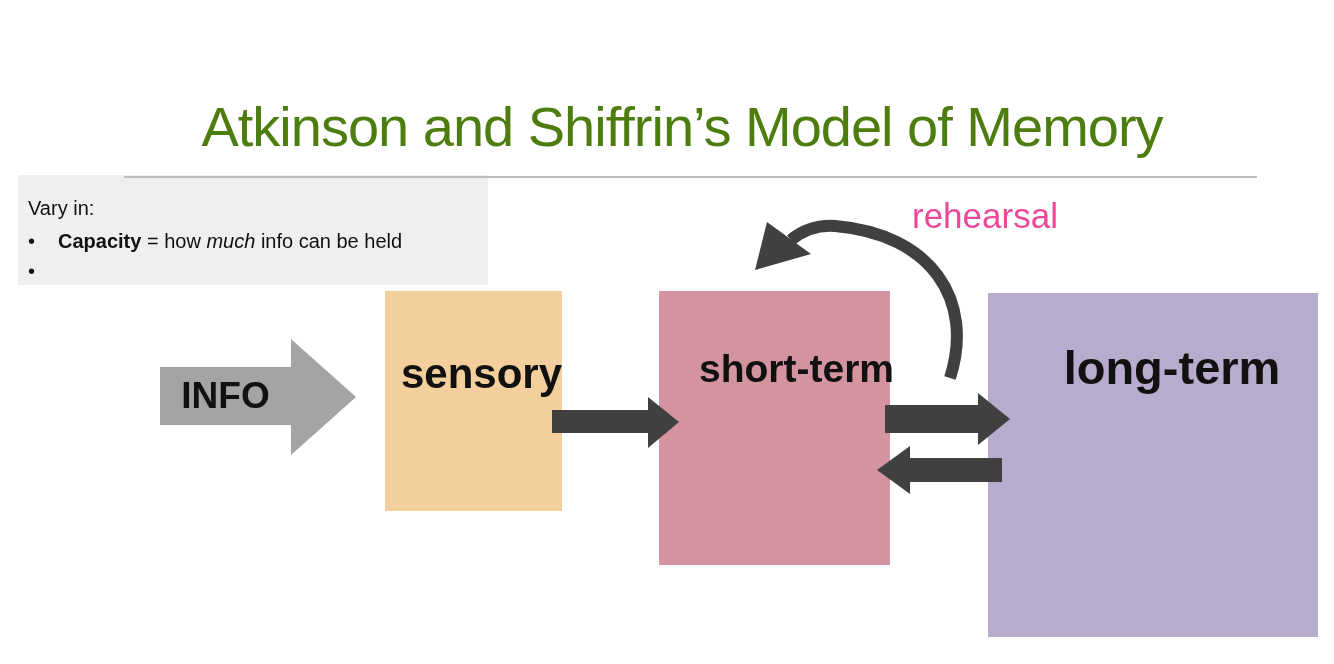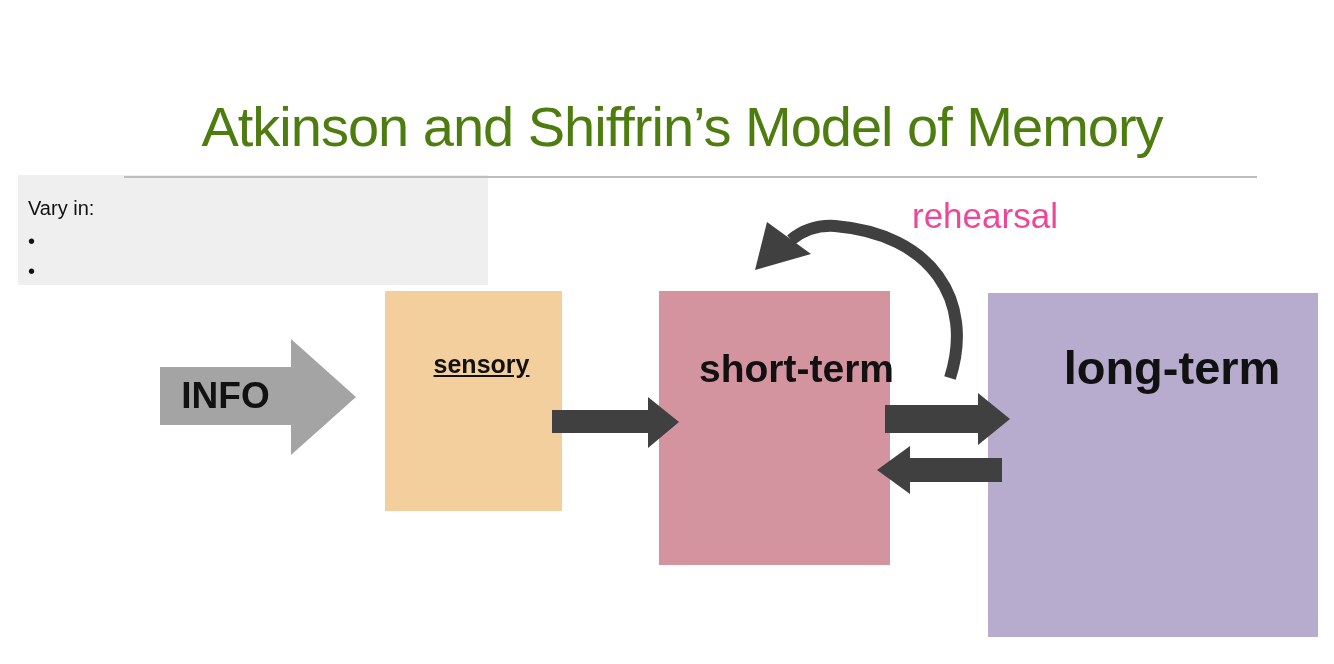--- a/index.html
+++ b/index.html
@@ -61,21 +61,21 @@
     text-align:center;
     font-size:37px;font-weight:bold;
     color:#111111;
   }
 
   
   .stage{box-sizing:border-box;text-align:center;color:#111111;font-weight:bold;}
   .stage-sensory{left:385px;top:291px;width:177px;height:220px;background:#f4cf9e;}
   .stage-short{left:659px;top:291px;width:231px;height:274px;background:#d3949f;}
   .stage-long{left:988px;top:293px;width:330px;height:344px;background:#b7accd;}
-  .label-sensory{left:385px;top:350px;width:193px;font-size:25px;text-decoration:underline;}
+  .label-sensory{left:385px;top:350px;width:193px;font-size:42px;}
   .label-short{left:659px;top:347px;width:275px;font-size:39px;}
   .label-long{left:988px;top:340px;width:330px;font-size:47px;margin-left:19px;}
   .stage-label{position:absolute;text-align:center;font-weight:bold;color:#111111;}
 
   
   .dark-arrow{background:#404040;z-index:4;}
   .arrow-sens-short{
     left:552px;top:397px;width:127px;height:51px;
     clip-path:polygon(0px 13px,96px 13px,96px 0px,127px 25px,96px 51px,96px 36px,0px 36px);
   }
@@ -96,20 +96,21 @@
 <div class="slide">
 
   <div class="abs title" style="color: #4d7c0f;">Atkinson and Shiffrin’s Model of Memory</div>
 
   <div class="abs divider" style="background-color: rgb(189, 189, 189);"></div>
 
   <div class="abs info-box" style="background-color: rgb(239, 239, 239); color: rgb(17, 17, 17);">
     <div class="info-heading">Vary in:</div>
     <div class="info-bullet">
       <span class="dot">•</span>
+      <span><b>Capacity</b><span> = how </span><i>much</i><span> info can be held</span></span>
     </div>
     <div class="info-bullet">
       <span class="dot">•</span>
     </div>
   </div>
 
   <div class="abs rehearsal-label" style="color: #ec4899;">rehearsal</div>
 
   <svg class="abs rehearsal-svg" width="245" height="190" viewBox="0 0 245 190">
     <path d="M215,178 C240,100 196,34 100,26 C84,25 68,30 56,40" fill="none" stroke="#404040" stroke-width="12" style="stroke: rgb(64, 64, 64);"></path>

